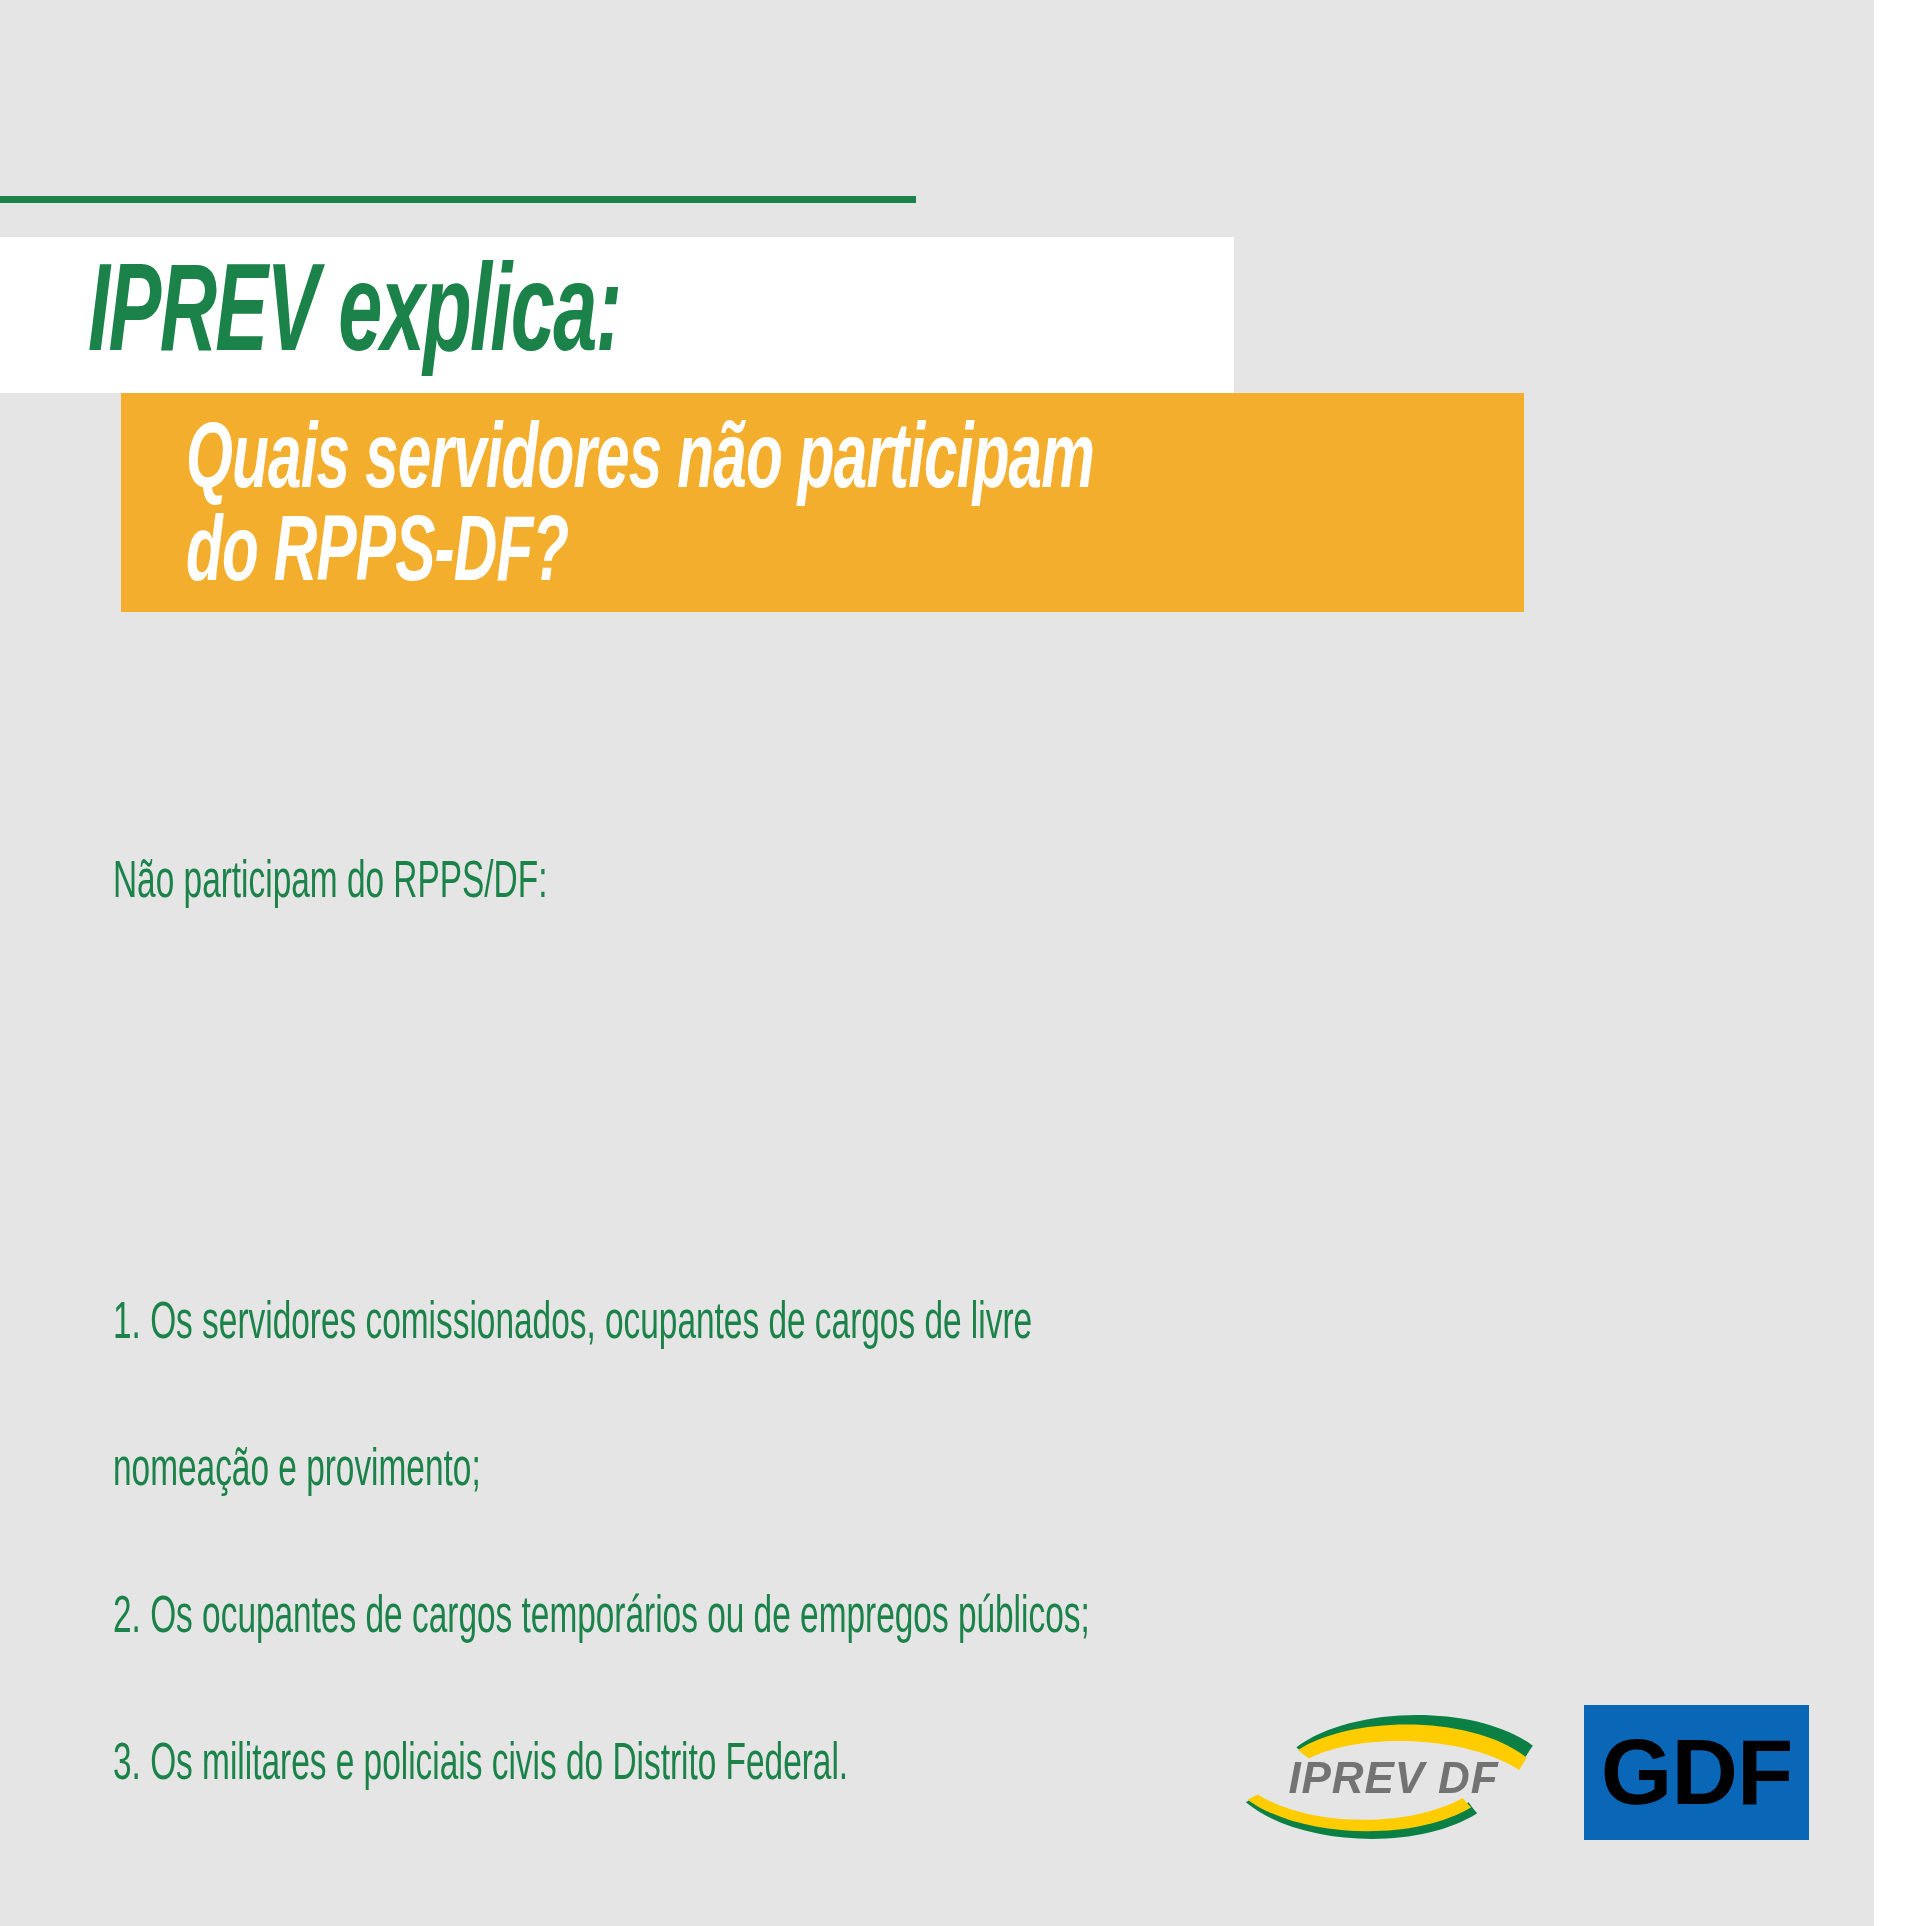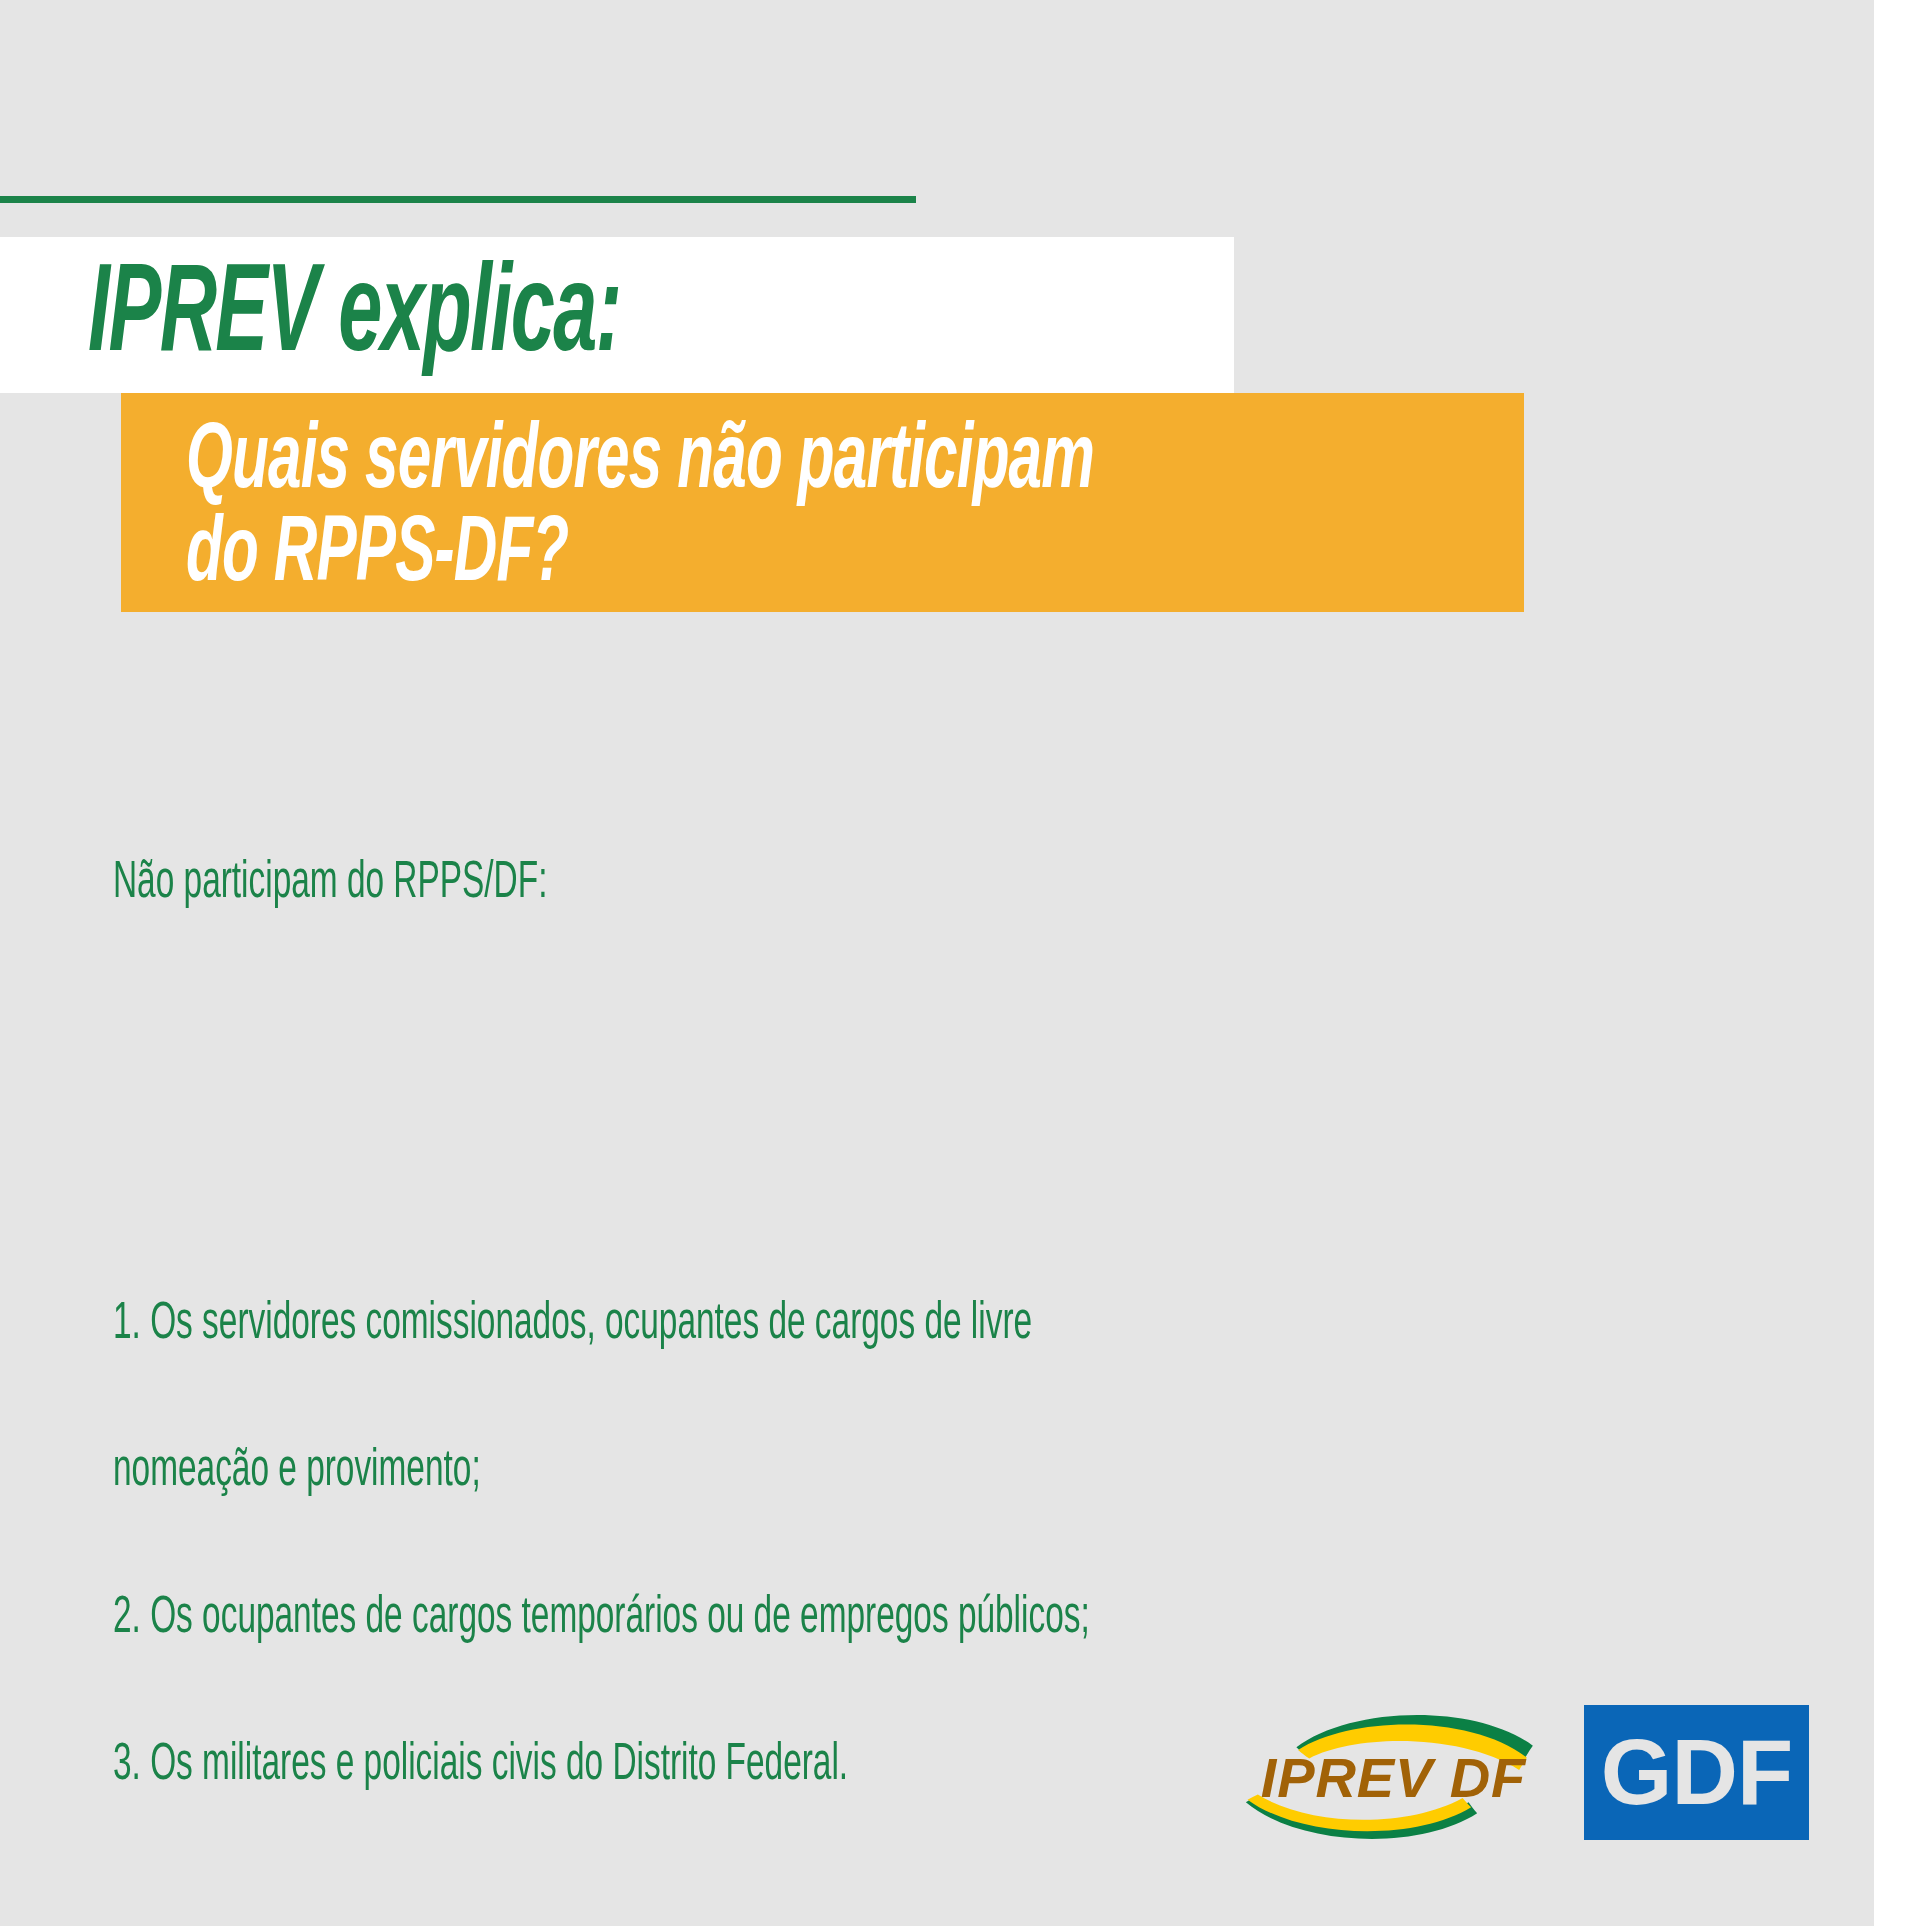--- a/index.html
+++ b/index.html
@@ -112,25 +112,25 @@
     width: 317px;
     height: 163px;
   }
   #iprev-logo svg { display: block; width: 317px; height: 163px; }
   #iprev-wordmark {
     position: absolute;
     left: 13px;
     top: 51px;
     width: 295px;
     text-align: center;
-    color: #a16207;
+    color: #737373;
     font-family: "Liberation Sans Narrow", "Liberation Sans", sans-serif;
     font-weight: bold;
     font-style: italic;
-    font-size: 56px;
+    font-size: 44px;
     line-height: 64px;
     letter-spacing: 0.9px;
     white-space: nowrap;
   }
   #gdf-logo {
     position: absolute;
     left: 351px;
     top: 9.8px;
     width: 225px;
     height: 135px;
@@ -138,21 +138,21 @@
   }
   #gdf-text {
     position: absolute;
     left: 0;
     top: 0;
     width: 225px;
     height: 135px;
     display: flex;
     align-items: center;
     justify-content: center;
-    color: #e5e5e5;
+    color: #000000;
     font-family: "Liberation Sans", sans-serif;
     font-weight: bold;
     font-size: 92px;
     line-height: 92px;
     letter-spacing: -0.9px;
   }
 </style>
 </head>
 <body>
 

